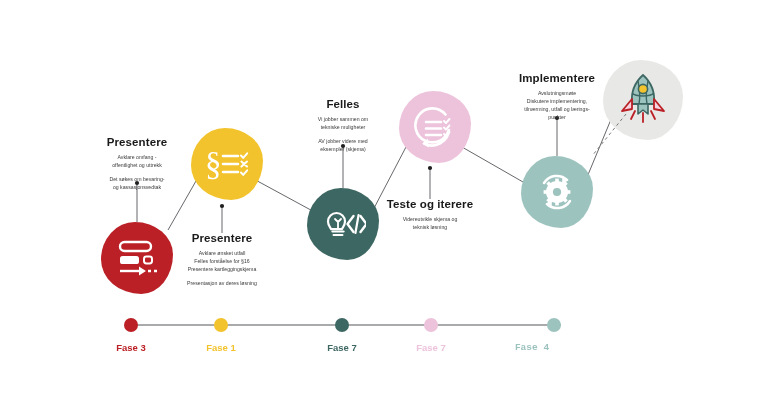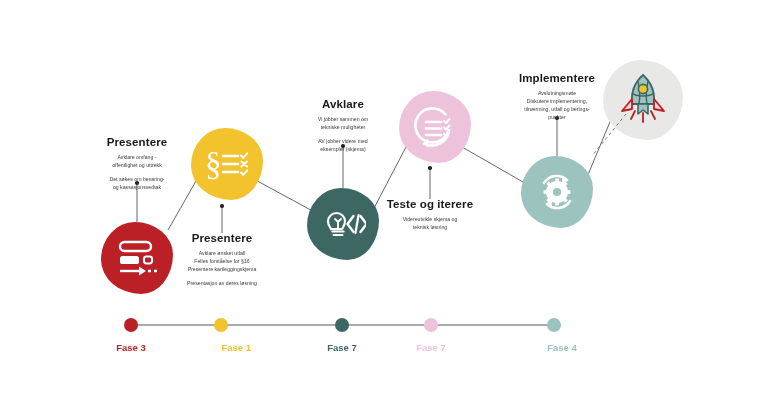--- a/index.html
+++ b/index.html
@@ -99,21 +99,21 @@
   </div>
   <div class="label" style="left:152px;top:232px;width:140px;">
     <div class="title">Presentere</div>
     <div class="sub">Avklare ønsket utfall
 Felles forståelse for §16
 Presentere kartleggingskjema</div>
     <div class="sub2">Presentasjon av deres løsning</div>
   </div>
 
   <div class="label" style="left:273px;top:98px;width:140px;">
-    <div class="title">Avklare</div>
+    <div class="title">Felles</div>
     <div class="sub">Vi jobber sammen om
 tekniske muligheter</div>
     <div class="sub2">AV jobber videre med
 eksempler (skjema)</div>
   </div>
   <div class="blob" style="left:307px;top:188px;background:#3d6762;">
     <svg width="46" height="40" viewBox="0 0 46 40">
       <path d="M16,16.5 a8.5,8.5 0 1,0 -17,0 c0,4 2.2,5.8 3.2,7.6 h10.6 c1,-1.8 3.2,-3.6 3.2,-7.6 z" transform="translate(9,1)" fill="none" stroke="#fff" stroke-width="2.2"></path>
       <path d="M12.4,27.5 h11.2 M13.6,31 h8.8" stroke="#fff" stroke-width="2.2" stroke-linecap="round"></path>
       <path d="M18,25 v-7 M18,18 l-3,-3 M18,18 l3,-3" stroke="#fff" stroke-width="1.8" fill="none" stroke-linecap="round"></path>
@@ -188,25 +188,25 @@
 
   <div id="timeline">
     <svg style="position:absolute;left:0;top:0;" width="768" height="20" viewBox="0 0 768 20">
       <path d="M131,7 H561" stroke="#55565a" stroke-width="1.1" fill="none"></path>
     </svg>
 
     <div class="tl-dot" style="left:124px;background:#bb2026;"></div>
     <div class="tl-label" style="left:101px;width:60px;color:#bb2026;">Fase 3</div>
 
     <div class="tl-dot" style="left:214px;background:#f2c32c;"></div>
-    <div class="tl-label" style="left:191px;width:60px;color:#f2c32c;text-align:right;">Fase 1</div>
+    <div class="tl-label" style="left:191px;width:60px;color:#f2c32c;">Fase 1</div>
 
     <div class="tl-dot" style="left:335px;background:#3d6762;"></div>
     <div class="tl-label" style="left:312px;width:60px;color:#3d6762;">Fase 7</div>
 
     <div class="tl-dot" style="left:424px;background:#edc3dc;"></div>
     <div class="tl-label" style="left:401px;width:60px;color:#edc3dc;">Fase 7</div>
 
     <div class="tl-dot" style="left:547px;background:#9dc3bf;"></div>
-    <div class="tl-label" style="left:532px;width:60px;color:#9dc3bf;">Fase 4</div>
+    <div class="tl-label" style="left:502px;width:60px;color:#9dc3bf;font-family:Liberation Mono, monospace;">Fase 4</div>
   </div>
 
 </div>
 
 </body></html>

